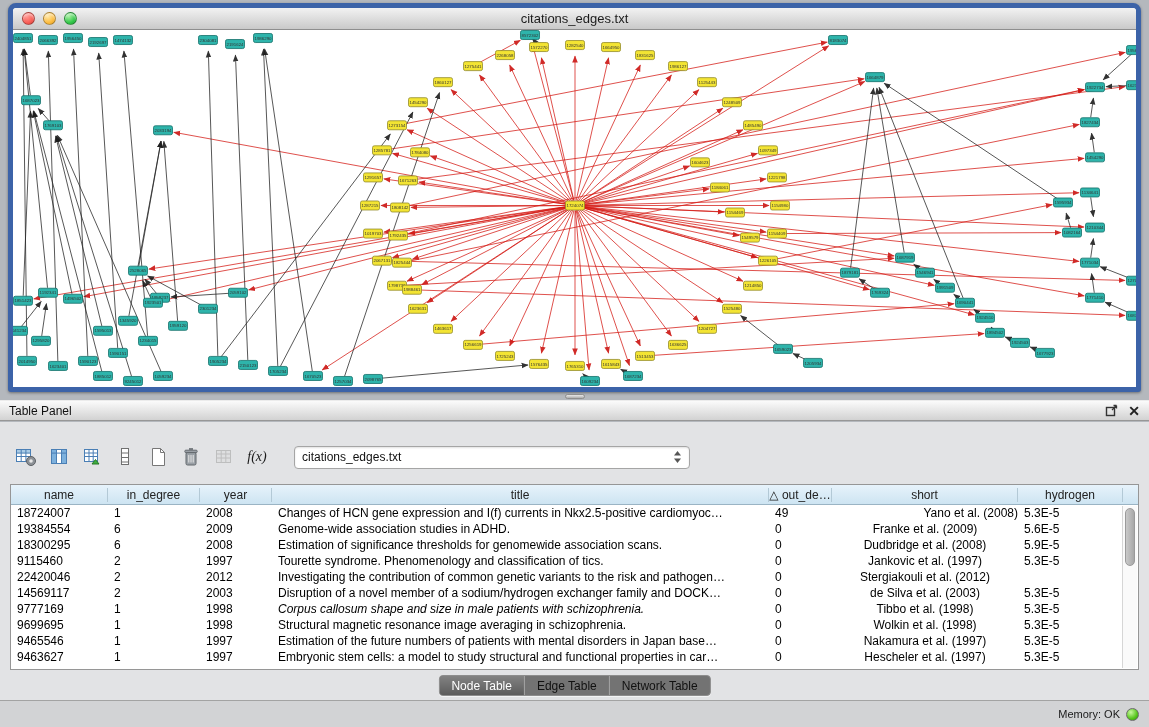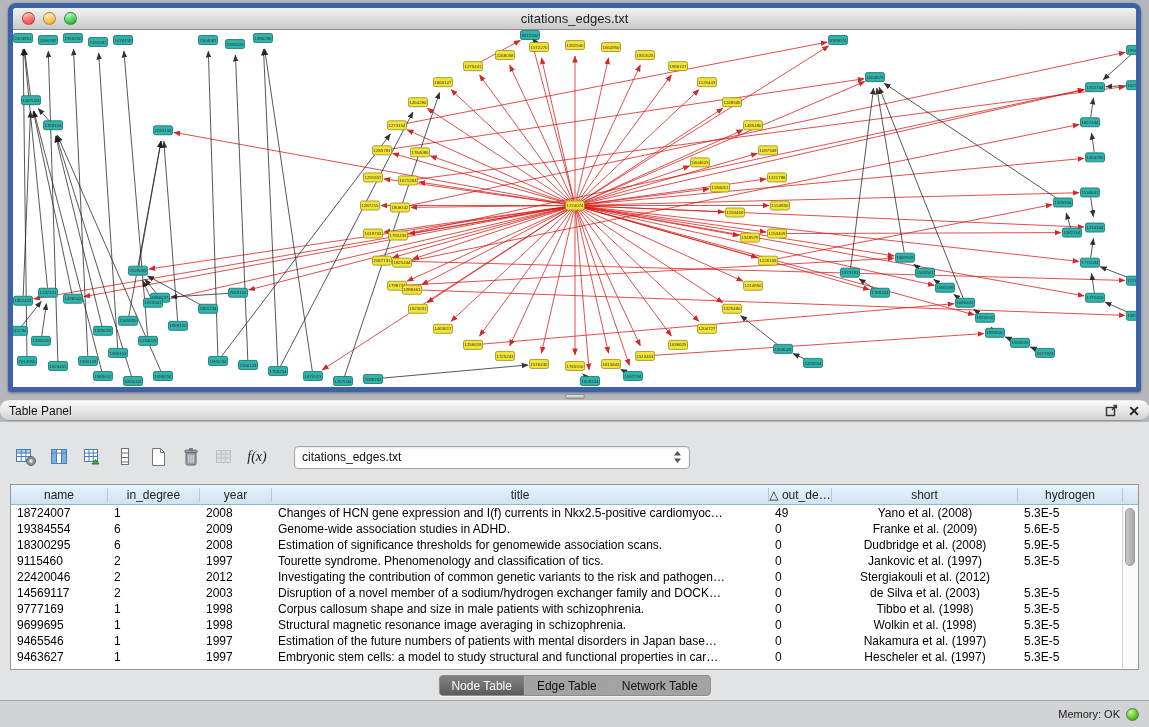--- a/index.html
+++ b/index.html
@@ -22,21 +22,21 @@
   .net-canvas { position:absolute; top:22px; left:0; right:0; bottom:0; background:#fff; }
   .net-canvas svg { width:100%; height:100%; display:block; }
 
   
   .grip { position:absolute; top:394px; left:565px; width:20px; height:5px; border-radius:3px;
     background:linear-gradient(#e8e8e8,#aeaeae); border:1px solid #8f8f8f; }
 
   
   .panel-header { position:absolute; top:400px; left:0; width:1149px; height:21px;
     background:linear-gradient(#fbfbfb,#d2d2d2); border-top:1px solid #ececec; border-bottom:1px solid #979797;
-    display:flex; align-items:center; padding:0 9px; font-size:12px; color:#111;border-radius:9px; }
+    display:flex; align-items:center; padding:0 9px; font-size:12px; color:#111; }
   .panel-header .spacer { flex:1; }
   .panel-header .hicon { margin-left:10px; cursor:default; display:flex; align-items:center; }
   .close-x { font-size:14px; font-weight:bold; color:#222; line-height:1; }
 
   .panel-body { position:absolute; top:422px; left:0; width:1149px; height:278px; background:#e2e3e5; }
 
   .toolbar { position:absolute; top:22px; left:14px; height:26px; display:flex; align-items:center; gap:9px; }
   .tbtn { width:24px; height:24px; display:flex; align-items:center; justify-content:center; }
   .fx { font-family:"Liberation Serif", serif; font-style:italic; font-size:14px; color:#1a1a1a; }
   .combo { margin-left:16px; width:396px; height:23px; background:#fff; border:1px solid #a5a5a5;
@@ -50,21 +50,21 @@
   .th { display:flex; align-items:center; justify-content:center; font-size:12px; color:#222;
     border-right:1px solid #b3c9d6; overflow:hidden; white-space:nowrap; }
   .tr { display:flex; height:16px; }
   .td { font-size:12px; color:#000; padding:1px 0 0 6px; overflow:hidden; white-space:nowrap; }
   .td.center { text-align:center; padding-left:0; }
   .vscroll { position:absolute; top:21px; right:1px; bottom:1px; width:15px; background:#fafafa; border-left:1px solid #d6d6d6; }
   .vthumb { position:absolute; top:2px; left:2px; width:10px; height:58px; border-radius:5px;
     background:linear-gradient(90deg,#c9c9c9,#a8a8a8); border:1px solid #9a9a9a; }
 
   .tabs { position:absolute; top:253px; left:50%; transform:translateX(-50%); height:21px; display:flex;
-    border:1px solid #8d8d8d; border-radius:4px; overflow:hidden; background:#a3a3a3; box-shadow:0 1px 0 rgba(255,255,255,.6); }
+    border:1px solid #8d8d8d; border-radius:4px; overflow:hidden; background:#737373; box-shadow:0 1px 0 rgba(255,255,255,.6); }
   .tab { padding:0 12px; display:flex; align-items:center; font-size:12px; color:#111; border-left:1px solid #a5a5a5; }
   .tab:first-child { border-left:none; }
   .tab.active { background:linear-gradient(#828282,#5c5c5c); color:#fff; }
 
   .status-bar { position:absolute; bottom:0; left:0; width:1149px; height:27px; background:#d2d3d5;
     border-top:1px solid #a3a3a3; display:flex; align-items:center; justify-content:flex-end; padding:0 10px; gap:6px;
     font-size:11px; color:#1a1a1a; }
   .led { width:13px; height:13px; border-radius:50%; border:1px solid #6b6b6b;
     background:radial-gradient(circle at 35% 30%, #c8f89e, #56c51c 60%, #2f8f0a); }
 </style>
@@ -785,21 +785,21 @@
         <div class="th" style="width: 186px;">short</div>
         <div class="th" style="width: 105px;">hydrogen</div>
       </div>
     <div id="tbody">
         <div class="tr">
           <div class="td" style="width: 97px;">18724007</div>
           <div class="td" style="width: 92px;">1</div>
           <div class="td" style="width: 72px;">2008</div>
           <div class="td" style="width: 497px;">Changes of HCN gene expression and I(f) currents in Nkx2.5-positive cardiomyoc…</div>
           <div class="td" style="width: 63px;">49</div>
-          <div class="td center" style="width: 186px;">Yano et al. (2008)</div>
+          <div class="td center" style="width: 186px; text-align: right;">Yano et al. (2008)</div>
           <div class="td" style="width: 105px;">5.3E-5</div>
         </div>
         <div class="tr">
           <div class="td" style="width: 97px;">19384554</div>
           <div class="td" style="width: 92px;">6</div>
           <div class="td" style="width: 72px;">2009</div>
           <div class="td" style="width: 497px;">Genome-wide association studies in ADHD.</div>
           <div class="td" style="width: 63px;">0</div>
           <div class="td center" style="width: 186px;">Franke et al. (2009)</div>
           <div class="td" style="width: 105px;">5.6E-5</div>
@@ -837,21 +837,21 @@
           <div class="td" style="width: 72px;">2003</div>
           <div class="td" style="width: 497px;">Disruption of a novel member of a sodium/hydrogen exchanger family and DOCK…</div>
           <div class="td" style="width: 63px;">0</div>
           <div class="td center" style="width: 186px;">de Silva et al. (2003)</div>
           <div class="td" style="width: 105px;">5.3E-5</div>
         </div>
         <div class="tr">
           <div class="td" style="width: 97px;">9777169</div>
           <div class="td" style="width: 92px;">1</div>
           <div class="td" style="width: 72px;">1998</div>
-          <div class="td" style="width: 497px;">Corpus callosum shape and size in male patients with schizophrenia.</div>
+          <div class="td" style="width: 497px; font-style: italic;">Corpus callosum shape and size in male patients with schizophrenia.</div>
           <div class="td" style="width: 63px;">0</div>
           <div class="td center" style="width: 186px;">Tibbo et al. (1998)</div>
           <div class="td" style="width: 105px;">5.3E-5</div>
         </div>
         <div class="tr">
           <div class="td" style="width: 97px;">9699695</div>
           <div class="td" style="width: 92px;">1</div>
           <div class="td" style="width: 72px;">1998</div>
           <div class="td" style="width: 497px;">Structural magnetic resonance image averaging in schizophrenia.</div>
           <div class="td" style="width: 63px;">0</div>

